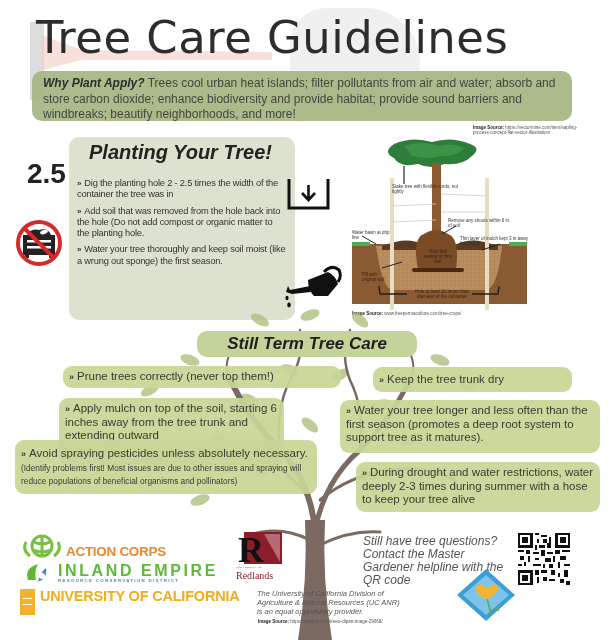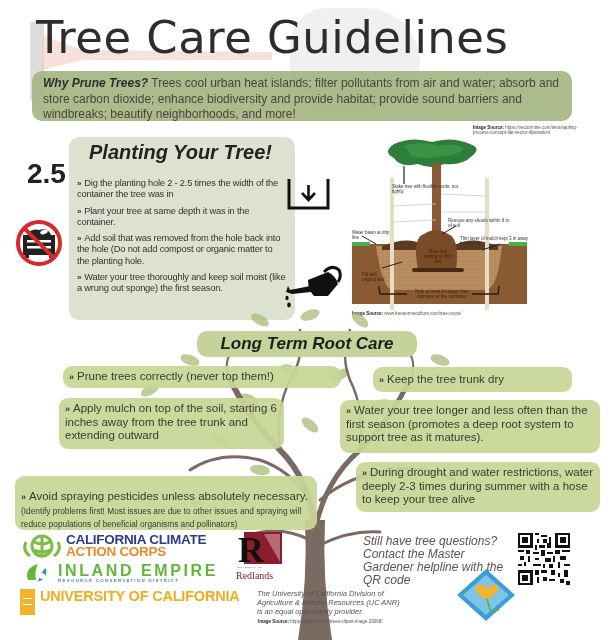--- a/index.html
+++ b/index.html
@@ -79,34 +79,33 @@
 
 <div class="abs bg-blob"></div>
 <div class="abs bg-bar"></div>
 <svg class="abs bg-arrow" viewBox="0 0 230 40">
   <path d="M0 5 L40 20 L230 22 L230 30 L40 30 L0 40 Z" fill="#f0c8bc" opacity=".55"></path>
 </svg>
 
 <div class="abs title">Tree Care Guidelines</div>
 
 <div class="abs why-box">
-  <b>Why Prune Trees?</b><span> Trees cool urban heat islands; filter pollutants from air and water; absorb and store carbon dioxide; enhance biodiversity and provide habitat; provide sound barriers and windbreaks; beautify neighborhoods, and more!</span>
+  <b>Why Plant Apply?</b><span> Trees cool urban heat islands; filter pollutants from air and water; absorb and store carbon dioxide; enhance biodiversity and provide habitat; provide sound barriers and windbreaks; beautify neighborhoods, and more!</span>
 </div>
 
 <div class="abs img-source" style="left:473px; top:125px; width:120px;">
   <b>Image Source:</b>
   <span>https://vectormine.com/item/sapling-process-concept-flat-vector-illustration/</span>
 </div>
 
 <div class="abs big-num">2.5</div>
 
 <div class="abs plant-box">
   <div class="plant-title">Planting Your Tree!</div>
   <div class="plant-item"><span class="chev">»</span><span>Dig the planting hole 2 - 2.5 times the width of the container the tree was in</span></div>
-  <div class="plant-item"><span class="chev">»</span><span>Plant your tree at same depth it was in the container.</span></div>
   <div class="plant-item"><span class="chev">»</span><span>Add soil that was removed from the hole back into the hole (Do not add compost or organic matter to the planting hole.</span></div>
   <div class="plant-item"><span class="chev">»</span><span>Water your tree thoroughly and keep soil moist (like a wrung out sponge) the first season.</span></div>
 </div>
 
 <svg class="abs depth-icon" viewBox="0 0 43 34">
   <path d="M2 2 V31 H41 V2" fill="none" stroke="#111" stroke-width="3"></path>
   <path d="M21.5 8 V22 M15 16 L21.5 23 L28 16" fill="none" stroke="#111" stroke-width="2.6"></path>
 </svg>
 
 <svg class="abs no-compost-icon" viewBox="0 0 50 50">
@@ -215,51 +214,50 @@
     <path d="M170 150 Q165 110 180 80 Q195 55 190 30" stroke-width="2.5"></path>
     <path d="M250 150 Q255 110 240 80 Q230 55 240 30" stroke-width="2.5"></path>
     <path d="M120 80 Q110 60 130 40" stroke-width="2"></path>
     <path d="M300 80 Q310 60 290 40" stroke-width="2"></path>
     <path d="M200 240 Q170 225 140 235" stroke-width="3"></path>
     <path d="M210 245 Q240 230 270 232" stroke-width="3"></path>
   </g>
   <path d="M195 220 L215 220 Q212 280 222 340 L188 340 Q198 280 195 220 Z" fill="#7a6a62"></path>
 </svg>
 
-<div class="abs lt-title">Long Term Root Care</div>
+<div class="abs lt-title">Still Term Tree Care</div>
 
 <div class="abs lt-pill" style="left:63px; top:366px; width:278px; height:22px;">
   <span class="chev">»</span><span>Prune trees correctly (never top them!)</span>
 </div>
 <div class="abs lt-pill" style="left:373px; top:367px; width:199px; height:25px; line-height:17px;">
   <span class="chev">»</span><span>Keep the tree trunk dry</span>
 </div>
-<div class="abs lt-pill" style="left:59px; top:398px; width:225px; height:51px;">
+<div class="abs lt-pill" style="left:59px; top:398px; width:225px; height:67px;">
   <span class="chev">»</span><span>Apply mulch on top of the soil, starting 6 inches away from the tree trunk and extending outward</span>
 </div>
 <div class="abs lt-pill" style="left:340px; top:400px; width:260px; height:53px;">
   <span class="chev">»</span><span>Water your tree longer and less often than the first season (promotes a deep root system to support tree as it matures).</span>
 </div>
-<div class="abs lt-pill" style="left:15px; top:476px; width:302px; height:54px; padding-top:14px;">
+<div class="abs lt-pill" style="left:15px; top:440px; width:302px; height:54px; padding-top:7px;">
   <span class="chev">»</span><span>Avoid spraying pesticides unless absolutely necessary.</span>
   <span class="lt-small">(Identify problems first! Most issues are due to other issues and spraying will reduce populations of beneficial organisms and pollinators)</span>
 </div>
 <div class="abs lt-pill" style="left:356px; top:462px; width:244px; height:50px;">
   <span class="chev">»</span><span>During drought and water restrictions, water deeply 2-3 times during summer with a hose to keep your tree alive</span>
 </div>
 
 <div class="abs logo-cacc">
   <svg width="40" height="28" viewBox="0 0 40 28">
     <g fill="none" stroke="#7bbf42" stroke-width="3">
       <circle cx="20" cy="14" r="10"></circle>
       <path d="M20 4 V24 M12 10 Q20 14 28 10 M12 18 Q20 22 28 18"></path>
       <path d="M4 10 Q0 18 8 24 M36 10 Q40 18 32 24"></path>
     </g>
   </svg>
-  <div class="cacc-txt1">CALIFORNIA CLIMATE</div>
   <div class="cacc-txt2">ACTION CORPS</div>
 </div>
 
 <div class="abs logo-ie">
   <svg width="26" height="22" viewBox="0 0 26 22">
     <path d="M4 18 Q0 6 14 2 Q10 10 12 18 Z" fill="#5fb83a"></path>
     <path d="M12 20 Q24 18 22 6 Q16 10 14 20 Z" fill="#3a8fb0"></path>
     <circle cx="18" cy="14" r="3" fill="#fff"></circle>
   </svg>
   <div class="ie-txt1">INLAND EMPIRE</div>

